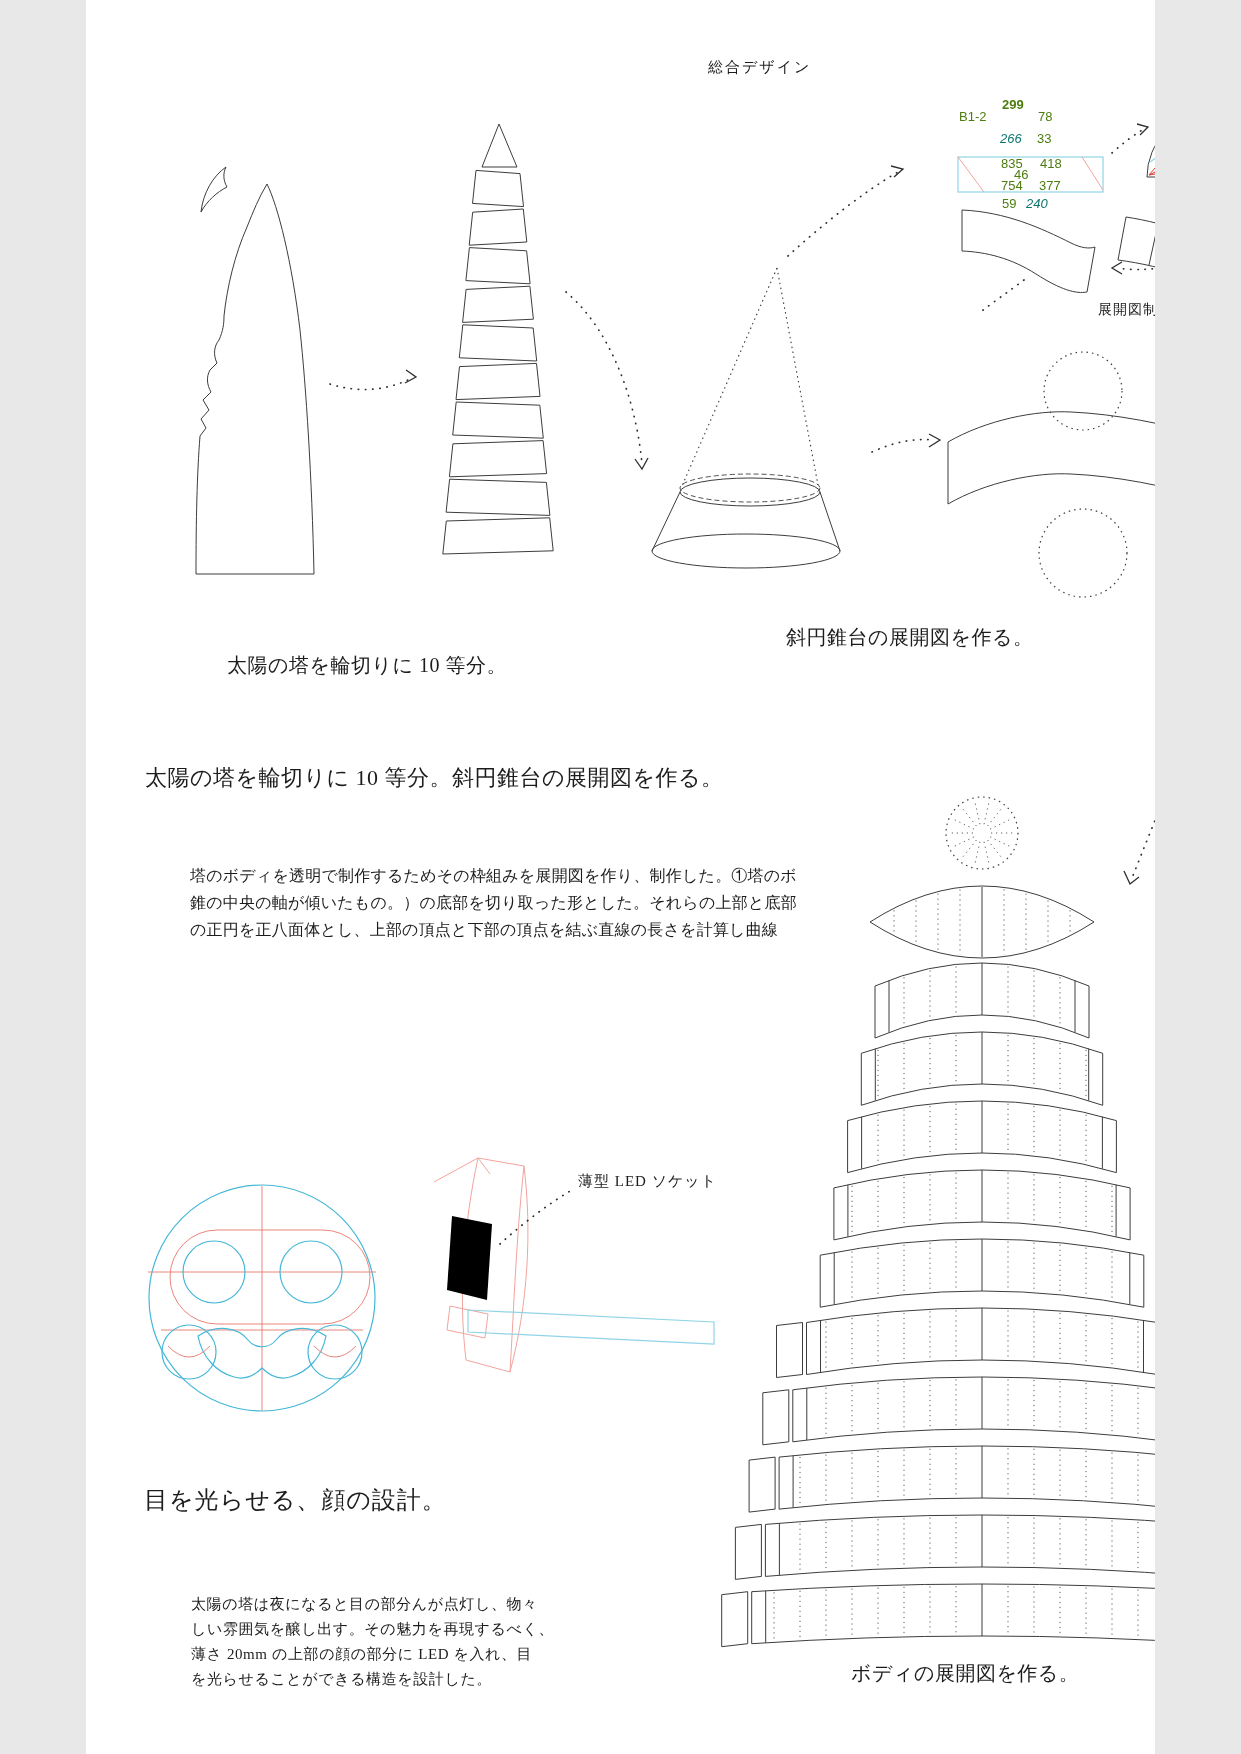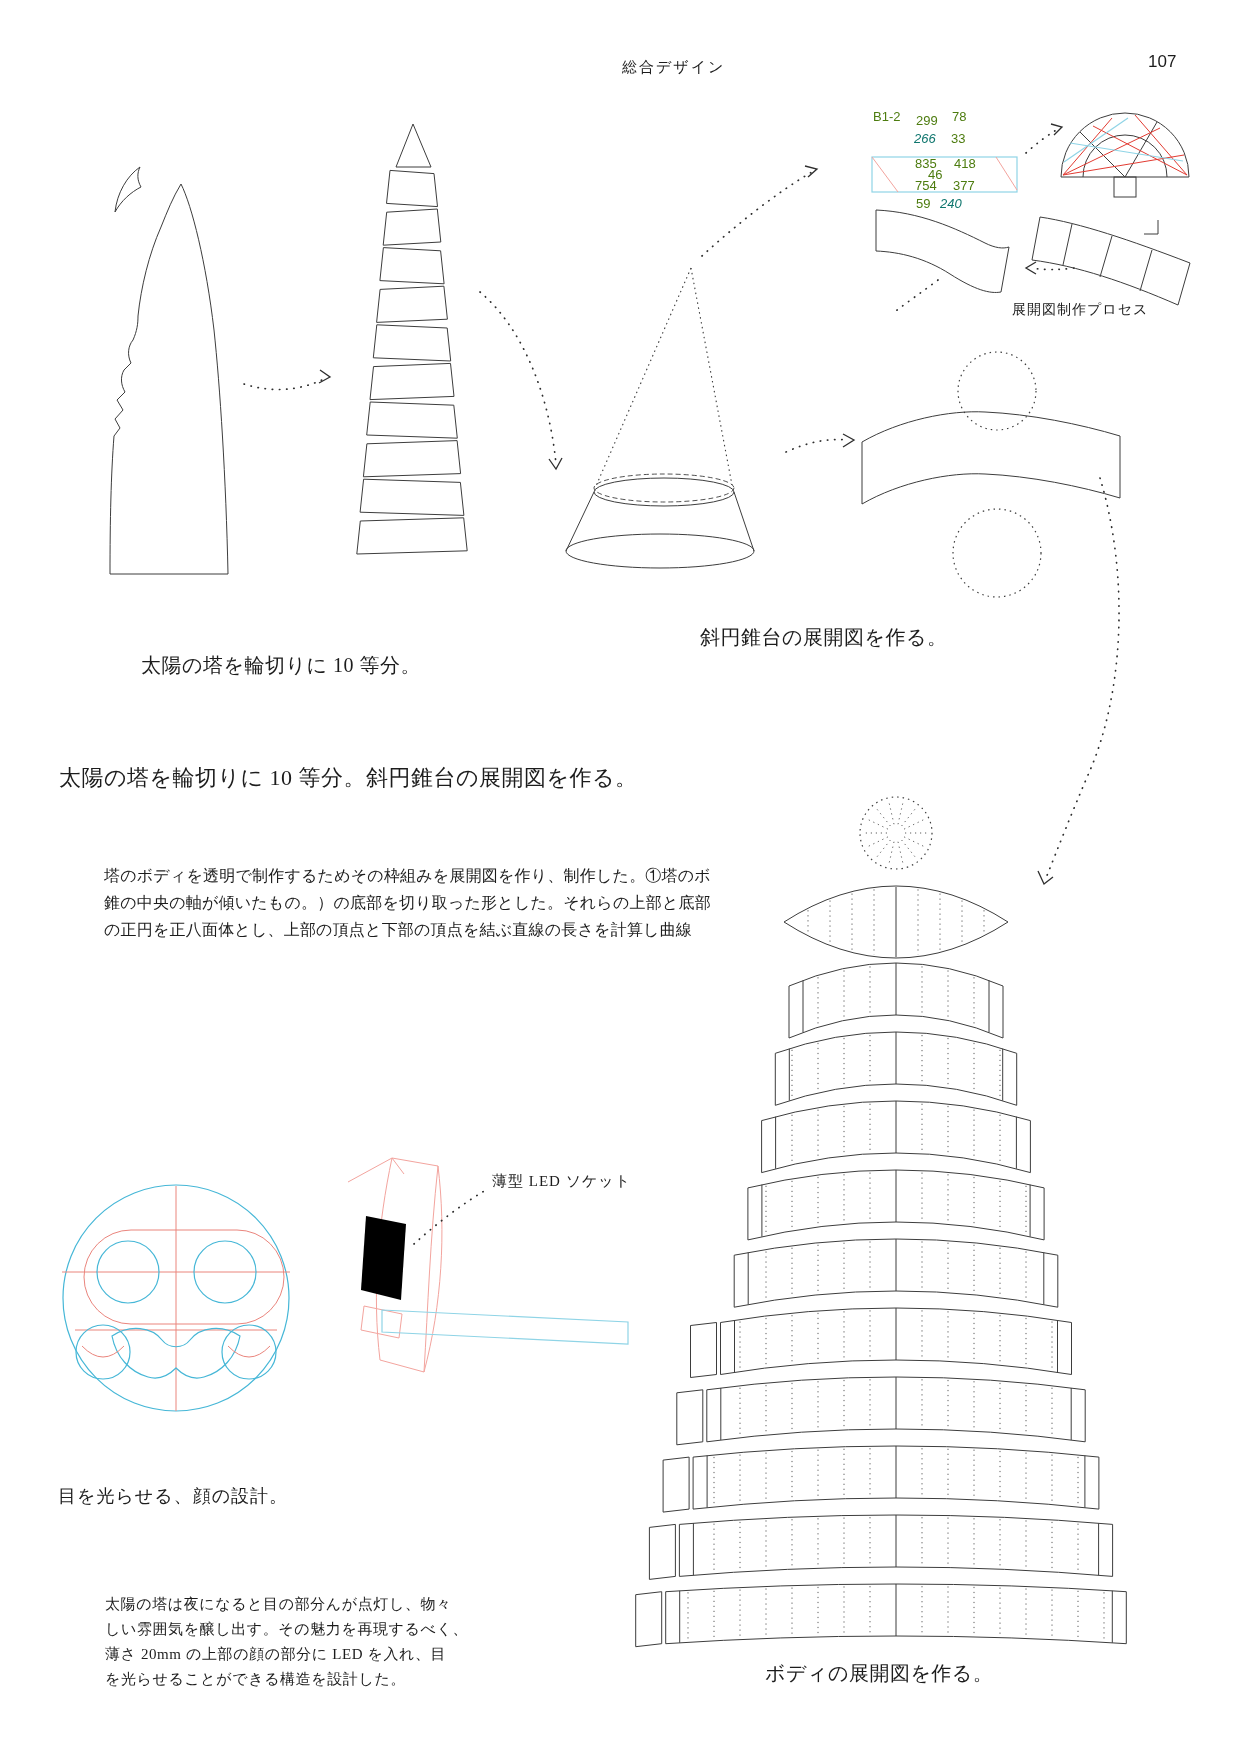--- a/index.html
+++ b/index.html
@@ -1,23 +1,23 @@
 <!DOCTYPE html>
 <html><head>
 <meta charset="utf-8">
 <style>
   html,body{margin:0;padding:0;background:#e8e8e8;}
-  .page{position:relative;width:1241px;height:1754px;margin:0 auto;background:#ffffff;
+  .page{position:relative;width:1069px;height:1754px;margin:0 auto;background:#ffffff;
         font-family:"Liberation Serif","DejaVu Serif",serif;color:#1c1c1c;overflow:hidden;}
   .abs{position:absolute;white-space:nowrap;}
   .header-title{font-size:15px;letter-spacing:2px;}
   .page-num{font-family:"Liberation Sans","DejaVu Sans",sans-serif;font-size:17px;}
   .caption{font-size:20px;letter-spacing:0.5px;}
   .heading1{font-size:22px;letter-spacing:0.5px;}
-  .heading2{font-size:18px;letter-spacing:1px;text-align:center;}
+  .heading2{font-size:24px;letter-spacing:1px;text-align:center;}
   .para{font-size:16px;line-height:27px;letter-spacing:0.2px;}
   .para2{font-size:15px;line-height:25px;letter-spacing:0.6px;}
   .small-label{font-size:14px;letter-spacing:1px;}
   .led-label{font-size:15px;letter-spacing:1px;}
   .num{position:absolute;font-family:"Liberation Sans","DejaVu Sans",sans-serif;font-size:13px;color:#4d7c0f;white-space:nowrap;}
   .salmon{color:#0f766e;font-style:italic;}
   svg.layer{position:absolute;left:0;top:0;}
   .ln{fill:none;stroke:#3d3d3d;stroke-width:1;}
   .dotln{fill:none;stroke:#4a4a4a;stroke-width:0.9;stroke-dasharray:1.2 3.8;}
   .dotarrow{fill:none;stroke:#2e2e2e;stroke-width:1.7;stroke-dasharray:0.4 6.8;stroke-linecap:round;}
@@ -354,21 +354,21 @@
           <line x1="1104" y1="1592.2810104964187" x2="1104" y2="1640.2810104964187" class="dotln"></line>
           <line x1="688" y1="1592.2810104964187" x2="688" y2="1640.2810104964187" class="dotln"></line>
           <line x1="1112.3" y1="1590.7922848088986" x2="1112.3" y2="1642.7922848088986" class="ln"></line>
           <line x1="679.7" y1="1590.7922848088986" x2="679.7" y2="1642.7922848088986" class="ln"></line>
           <polygon points="635.7,1594.7 661.7,1591.7 661.7,1643.7 635.7,1646.7" class="ln"></polygon>
         </g>
     </g>
   </svg>
 
   <span class="num" style="left:873px;top:109px;">B1-2</span>
-  <span class="num" style="left:916px;top:113px;">299</span>
+  <span class="num" style="left:916px;top:97px;font-weight:bold;">299</span>
   <span class="num" style="left:952px;top:109px;">78</span>
   <span class="num salmon" style="left:914px;top:131px;">266</span>
   <span class="num" style="left:951px;top:131px;">33</span>
   <span class="num" style="left:915px;top:156px;">835</span>
   <span class="num" style="left:954px;top:156px;">418</span>
   <span class="num" style="left:928px;top:167px;">46</span>
   <span class="num" style="left:915px;top:178px;">754</span>
   <span class="num" style="left:953px;top:178px;">377</span>
   <span class="num" style="left:916px;top:196px;">59</span>
   <span class="num salmon" style="left:940px;top:196px;">240</span>

